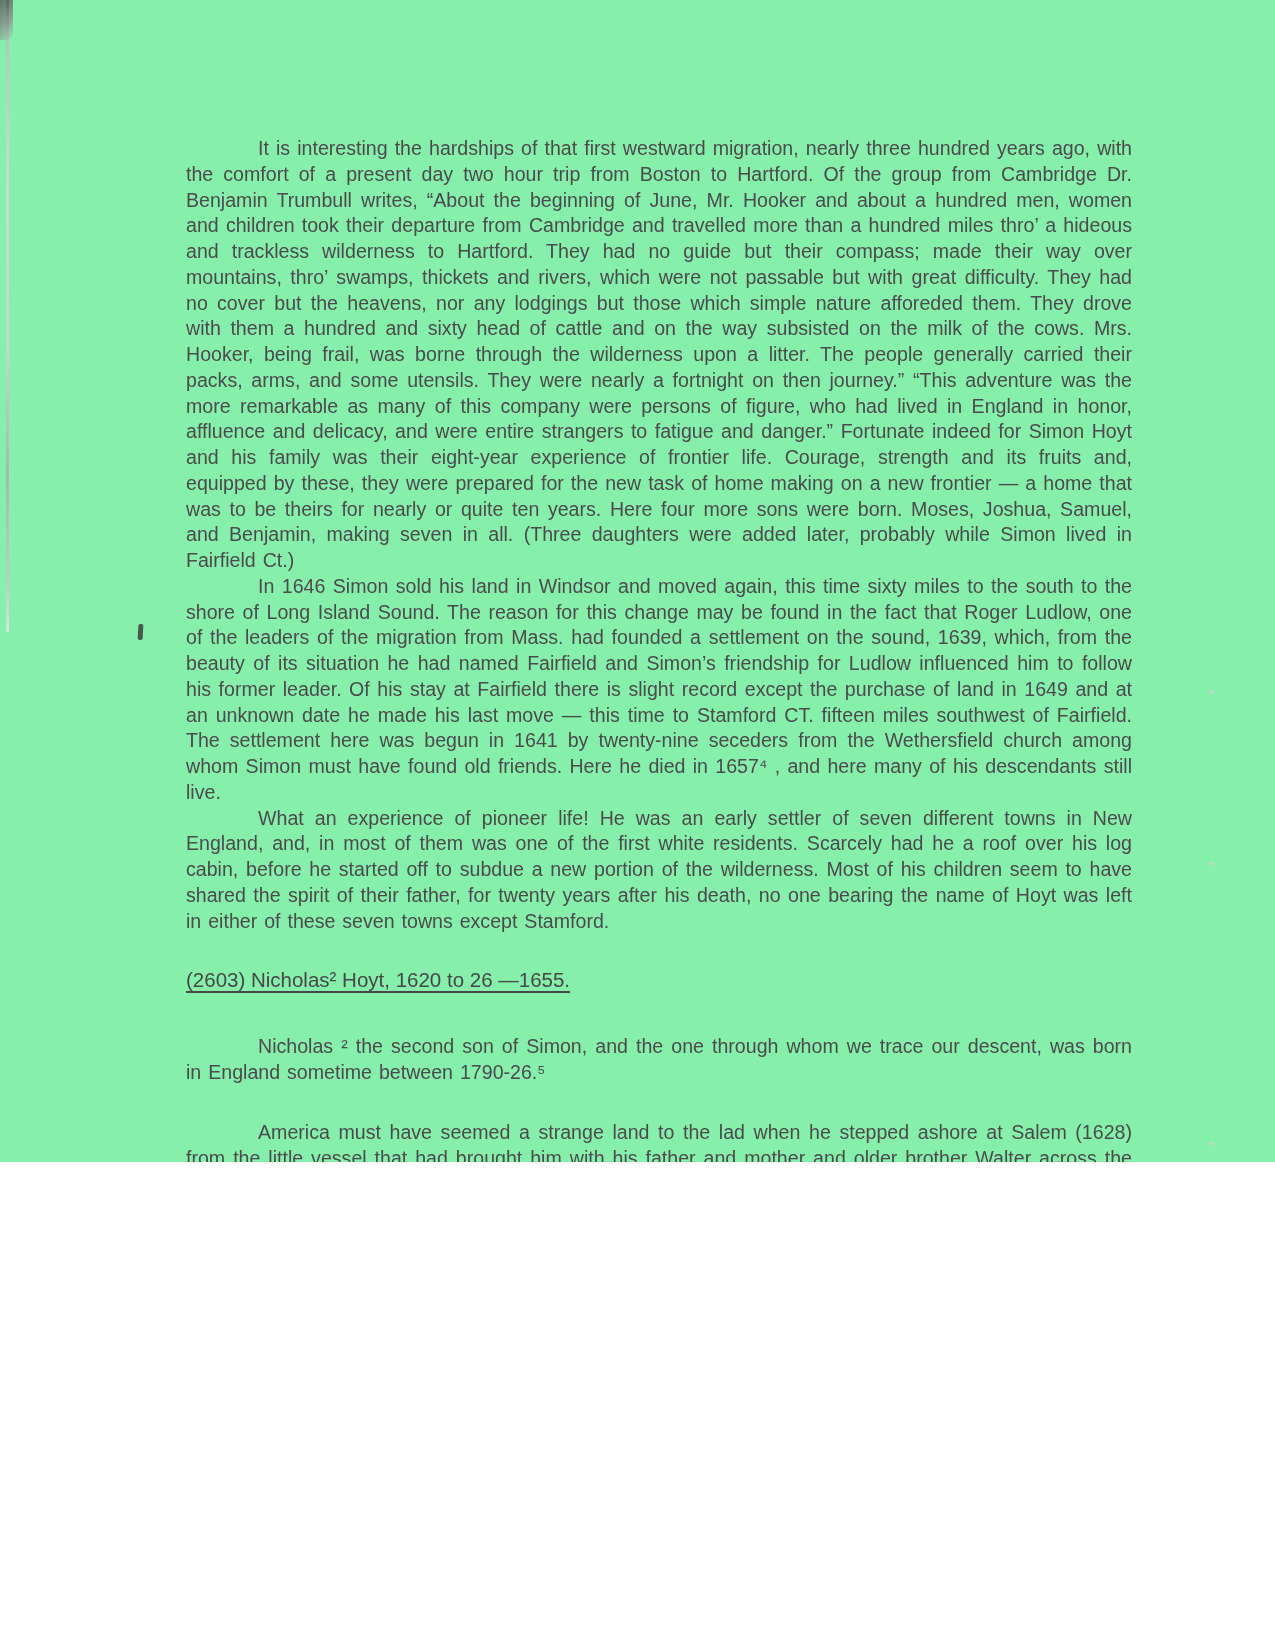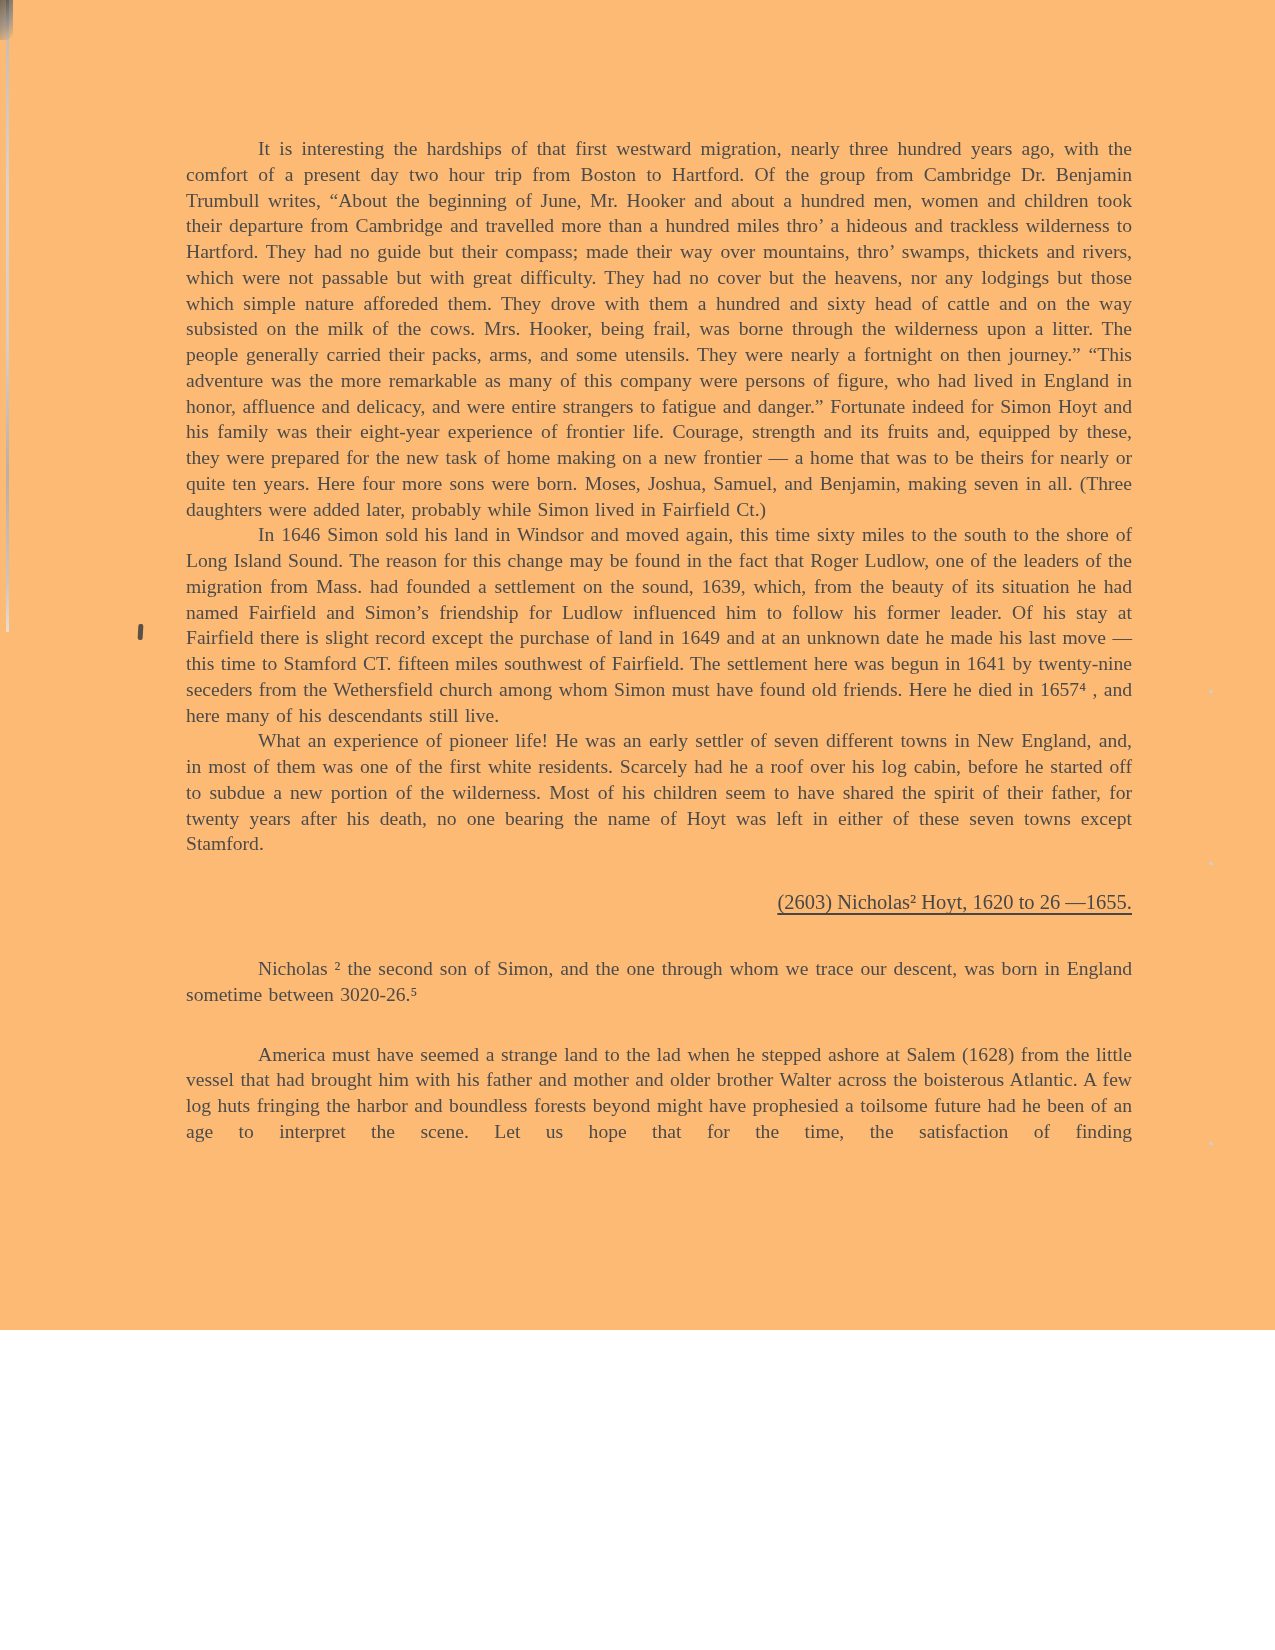--- a/index.html
+++ b/index.html
@@ -3,24 +3,24 @@
 <meta charset="utf-8">
 <style>
   html, body {
     margin: 0;
     padding: 0;
     background: #ffffff;
   }
   .page {
     position: relative;
     width: 1275px;
-    height: 1330px;
-    background: #fdba74;
+    height: 1162px;
+    background: #86efac;
     overflow: hidden;
-    font-family: Liberation Serif, serif;
+    font-family: Liberation Sans, sans-serif;
     color: #4b4b4b;
   }
   
   .left-edge-line {
     position: absolute;
     left: 6px;
     top: 0;
     width: 3px;
     height: 632px;
     background: linear-gradient(to bottom,
@@ -72,21 +72,21 @@
     word-spacing: 1.5px;
   }
   .content p.continued {
     text-align-last: justify;
     margin-top: 34px;
   }
   .heading {
     margin: 34px 0 42px 0;
     font-size: 20.5px;
     font-weight: normal;
-    text-align: right;
+    text-align: left;
     color: #474747;
   }
   .heading .underline {
     text-decoration: underline;
     text-underline-offset: 4px;
   }
   .footnote-block {
     position: absolute;
     left: 183px;
     top: 1401px;
@@ -125,21 +125,21 @@
   <div class="ink-mark"></div>
   <div class="right-speck" style="top:690px"></div>
   <div class="right-speck" style="top:862px"></div>
   <div class="right-speck" style="top:1142px"></div>
 
   <main class="content">
     <p>It is interesting the hardships of that first westward migration, nearly three hundred years ago, with the comfort of a present day two hour trip from Boston to Hartford. Of the group from Cambridge Dr. Benjamin Trumbull writes, “About the beginning of June, Mr. Hooker and about a hundred men, women and children took their departure from Cambridge and travelled more than a hundred miles thro’ a hideous and trackless wilderness to Hartford. They had no guide but their compass; made their way over mountains, thro’ swamps, thickets and rivers, which were not passable but with great difficulty. They had no cover but the heavens, nor any lodgings but those which simple nature afforeded them. They drove with them a hundred and sixty head of cattle and on the way subsisted on the milk of the cows. Mrs. Hooker, being frail, was borne through the wilderness upon a litter. The people generally carried their packs, arms, and some utensils. They were nearly a fortnight on then journey.” “This adventure was the more remarkable as many of this company were persons of figure, who had lived in England in honor, affluence and delicacy, and were entire strangers to fatigue and danger.” Fortunate indeed for Simon Hoyt and his family was their eight-year experience of frontier life. Courage, strength and its fruits and, equipped by these, they were prepared for the new task of home making on a new frontier — a home that was to be theirs for nearly or quite ten years. Here four more sons were born. Moses, Joshua, Samuel, and Benjamin, making seven in all. (Three daughters were added later, probably while Simon lived in Fairfield Ct.)</p>
     <p>In 1646 Simon sold his land in Windsor and moved again, this time sixty miles to the south to the shore of Long Island Sound. The reason for this change may be found in the fact that Roger Ludlow, one of the leaders of the migration from Mass. had founded a settlement on the sound, 1639, which, from the beauty of its situation he had named Fairfield and Simon’s friendship for Ludlow influenced him to follow his former leader. Of his stay at Fairfield there is slight record except the purchase of land in 1649 and at an unknown date he made his last move — this time to Stamford CT. fifteen miles southwest of Fairfield. The settlement here was begun in 1641 by twenty-nine seceders from the Wethersfield church among whom Simon must have found old friends. Here he died in 1657⁴ , and here many of his descendants still live.</p>
     <p>What an experience of pioneer life! He was an early settler of seven different towns in New England, and, in most of them was one of the first white residents. Scarcely had he a roof over his log cabin, before he started off to subdue a new portion of the wilderness. Most of his children seem to have shared the spirit of their father, for twenty years after his death, no one bearing the name of Hoyt was left in either of these seven towns except Stamford.</p>
     <h2 class="heading"><span class="underline">(2603) Nicholas² Hoyt, 1620 to 26 —1655.</span></h2>
-    <p>Nicholas ² the second son of Simon, and the one through whom we trace our descent, was born in England sometime between 3020-26.⁵</p>
+    <p>Nicholas ² the second son of Simon, and the one through whom we trace our descent, was born in England sometime between 1790-26.⁵</p>
     <p class="continued">America must have seemed a strange land to the lad when he stepped ashore at Salem (1628) from the little vessel that had brought him with his father and mother and older brother Walter across the boisterous Atlantic. A few log huts fringing the harbor and boundless forests beyond might have prophesied a toilsome future had he been of an age to interpret the scene. Let us hope that for the time, the satisfaction of finding</p>
   </main>
 
   <div class="footnote-block">
     <div class="fn-rule"></div>
     <p class="fn">⁵ WFT records this as being February 10, 1622, Upway, Dorchester, Dorsetshire, England.</p>
   </div>
 
   <div class="page-number">•4</div>
 

